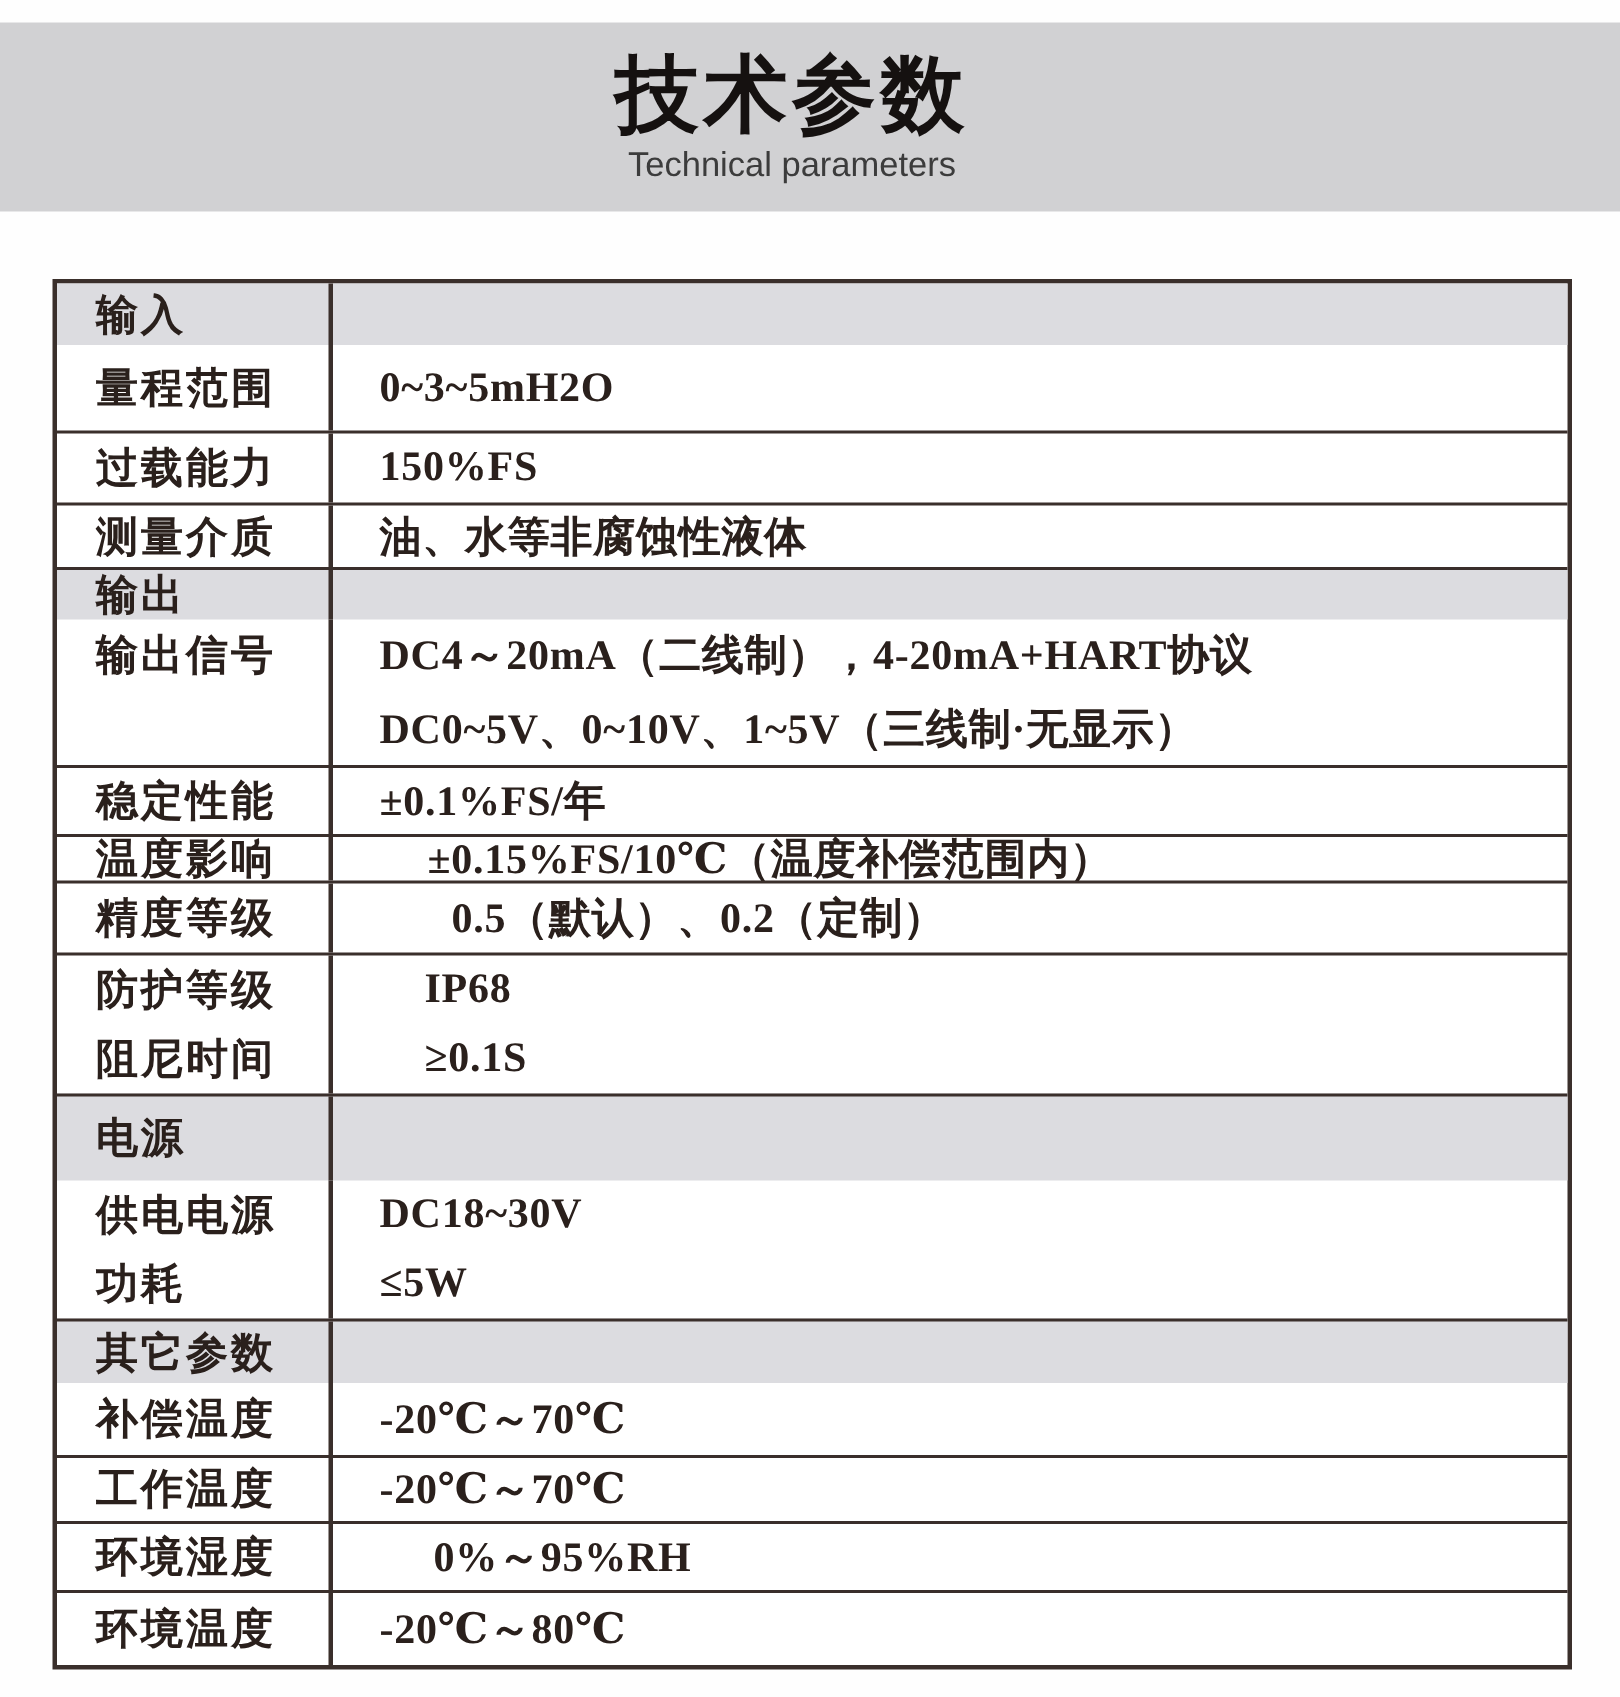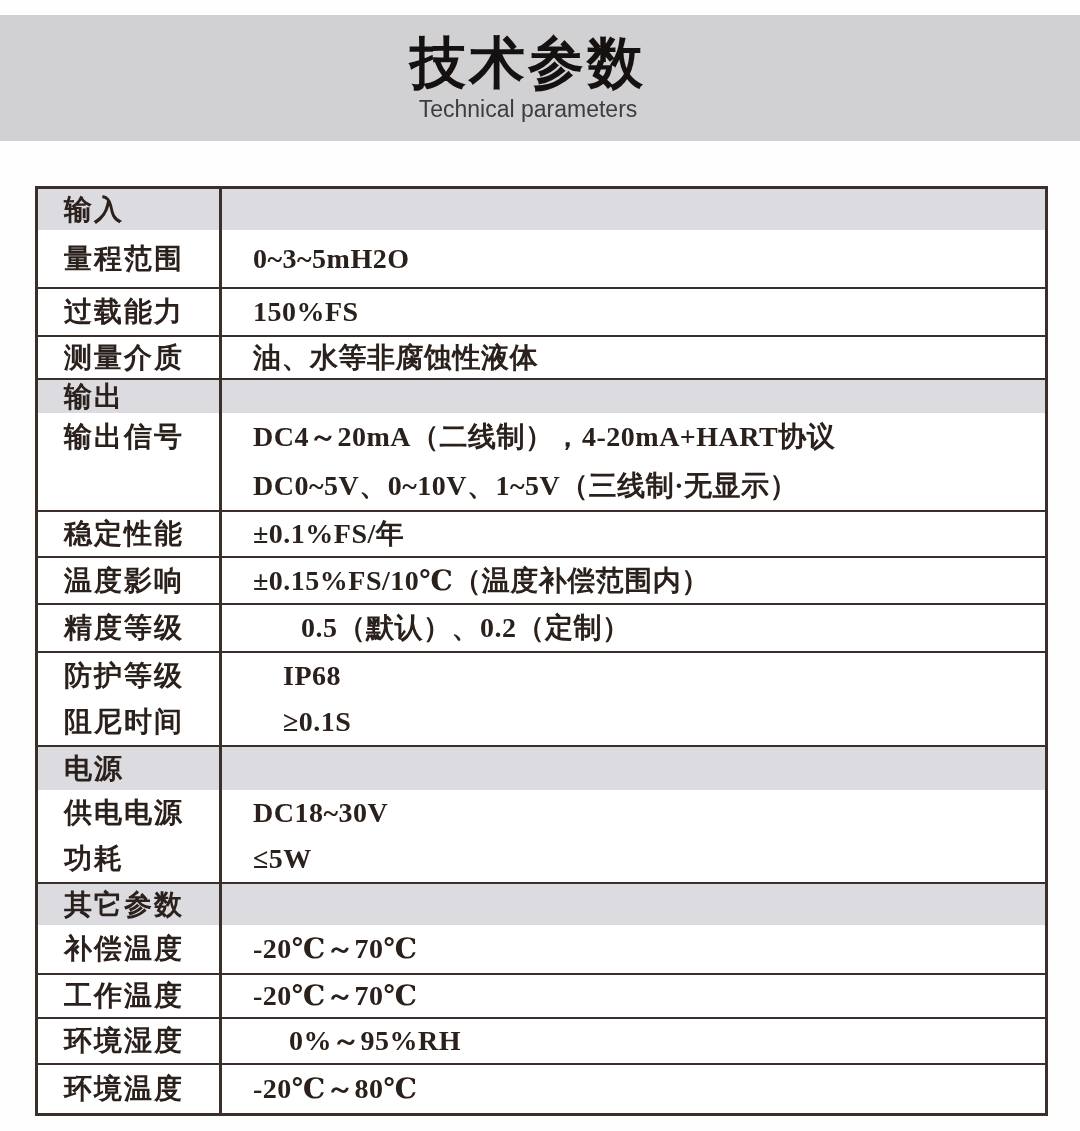--- a/index.html
+++ b/index.html
@@ -120,39 +120,39 @@
         </div>
         <div class="value-cell">
           <div class="sub">DC4～20mA（二线制），4-20mA+HART协议</div>
           <div class="sub">DC0~5V、0~10V、1~5V（三线制·无显示）</div>
         </div>
       </div>
       <div class="row bt" style="height: 46px;">
         <div class="label-cell">稳定性能</div>
         <div class="value-cell">±0.1%FS/年</div>
       </div>
-      <div class="row bt" style="height: 47px;">
+      <div class="row bt" style="height: 31px; gap: 32px;">
         <div class="label-cell">温度影响</div>
         <div class="value-cell">±0.15%FS/10℃（温度补偿范围内）</div>
       </div>
       <div class="row bt" style="height: 48px; gap: 48px;">
         <div class="label-cell">精度等级</div>
         <div class="value-cell">0.5（默认）、0.2（定制）</div>
       </div>
       <div class="row bt double" style="height: 94px; gap: 30px;">
         <div class="label-cell">
           <div class="sub">防护等级</div>
           <div class="sub">阻尼时间</div>
         </div>
         <div class="value-cell">
           <div class="sub">IP68</div>
           <div class="sub">≥0.1S</div>
         </div>
       </div>
-      <div class="row bt section" style="height: 45px; gap: 48px;">
+      <div class="row bt section" style="height: 58px; gap: 48px;">
         <div class="label-cell">电源</div>
         <div class="value-cell"></div>
       </div>
       <div class="row double" style="height: 92px;">
         <div class="label-cell">
           <div class="sub">供电电源</div>
           <div class="sub">功耗</div>
         </div>
         <div class="value-cell">
           <div class="sub">DC18~30V</div>

